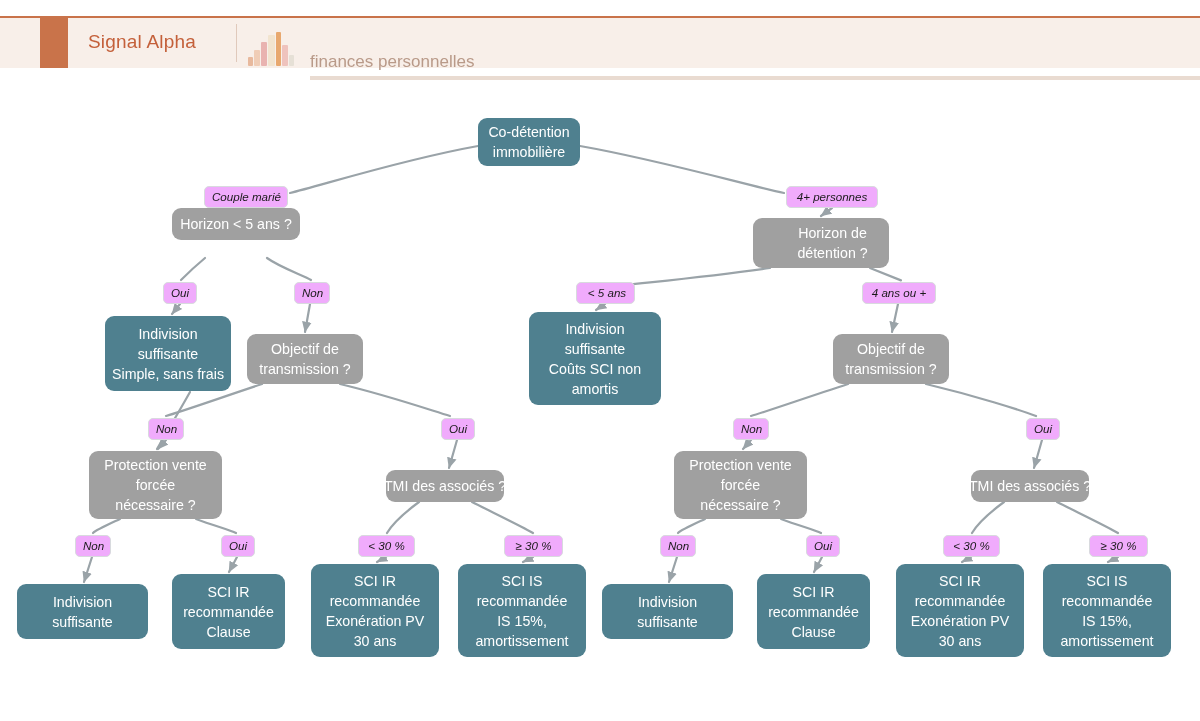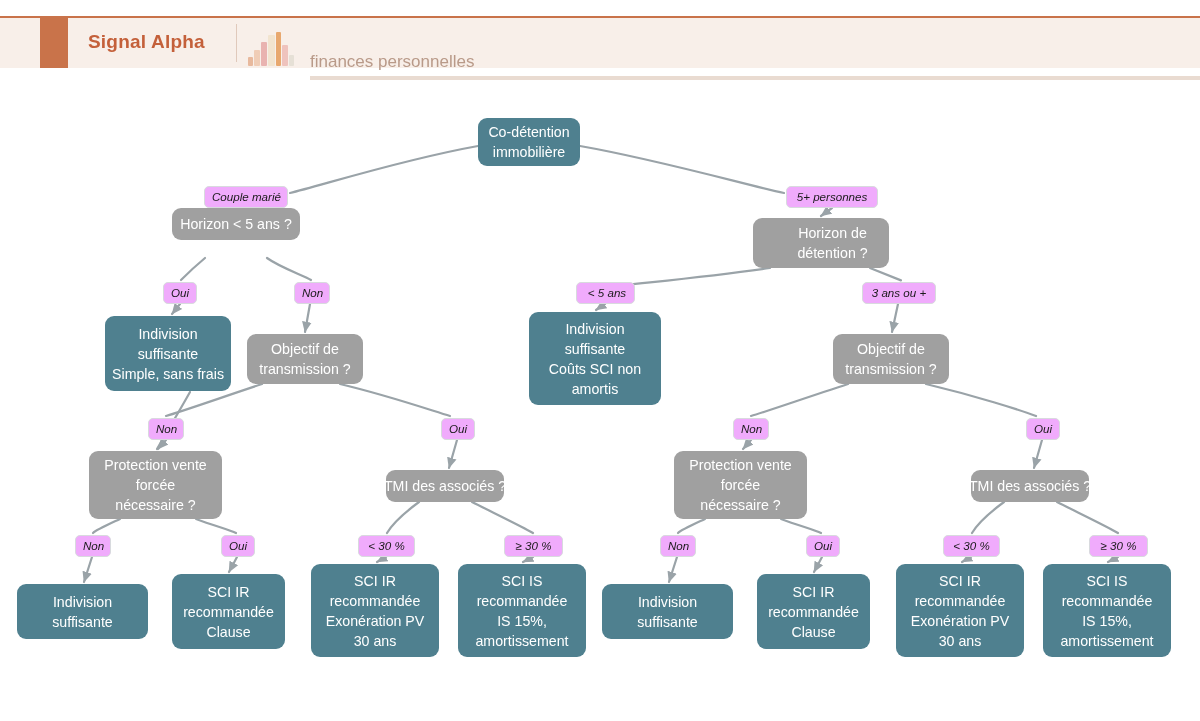--- a/index.html
+++ b/index.html
@@ -33,21 +33,21 @@
     top: 0;
     width: 28px;
     height: 50px;
     background: #c9734a;
   }
   .header-title {
     position: absolute;
     left: 88px;
     top: 13px;
     font-size: 19px;
-    font-weight: bold;
+    font-weight: normal;
     color: #c4603a;
     letter-spacing: 0.2px;
   }
   .header-divider {
     position: absolute;
     left: 236px;
     top: 6px;
     width: 1px;
     height: 38px;
     background: #e0c9bb;
@@ -285,25 +285,25 @@
       </div>
       <div class="node leaf" style="left: 1043px; top: 564px; width: 128px; height: 93px;">
         <span class="line">SCI IS</span>
         <span class="line">recommandée</span>
         <span class="line">IS 15%,</span>
         <span class="line">amortissement</span>
       </div>
     </div>
   <div id="label-layer">
       <div class="elabel" style="left: 204px; top: 186px; width: 84px; height: 22px;">Couple marié</div>
-      <div class="elabel" style="left: 786px; top: 186px; width: 92px; height: 22px;">5+ personnes</div>
+      <div class="elabel" style="left: 786px; top: 186px; width: 92px; height: 22px;">4+ personnes</div>
       <div class="elabel" style="left: 163px; top: 282px; width: 34px; height: 22px;">Oui</div>
       <div class="elabel" style="left: 294px; top: 282px; width: 36px; height: 22px;">Non</div>
       <div class="elabel" style="left: 576px; top: 282px; width: 59px; height: 22px; padding-left: 10px;">&lt; 5 ans</div>
-      <div class="elabel" style="left: 862px; top: 282px; width: 74px; height: 22px;">3 ans ou +</div>
+      <div class="elabel" style="left: 862px; top: 282px; width: 74px; height: 22px;">4 ans ou +</div>
       <div class="elabel" style="left: 148px; top: 418px; width: 36px; height: 22px;">Non</div>
       <div class="elabel" style="left: 441px; top: 418px; width: 34px; height: 22px;">Oui</div>
       <div class="elabel" style="left: 733px; top: 418px; width: 36px; height: 22px;">Non</div>
       <div class="elabel" style="left: 1026px; top: 418px; width: 34px; height: 22px;">Oui</div>
       <div class="elabel" style="left: 75px; top: 535px; width: 36px; height: 22px;">Non</div>
       <div class="elabel" style="left: 221px; top: 535px; width: 34px; height: 22px;">Oui</div>
       <div class="elabel" style="left: 358px; top: 535px; width: 57px; height: 22px;">&lt; 30 %</div>
       <div class="elabel" style="left: 504px; top: 535px; width: 59px; height: 22px;">≥ 30 %</div>
       <div class="elabel" style="left: 660px; top: 535px; width: 36px; height: 22px;">Non</div>
       <div class="elabel" style="left: 806px; top: 535px; width: 34px; height: 22px;">Oui</div>

